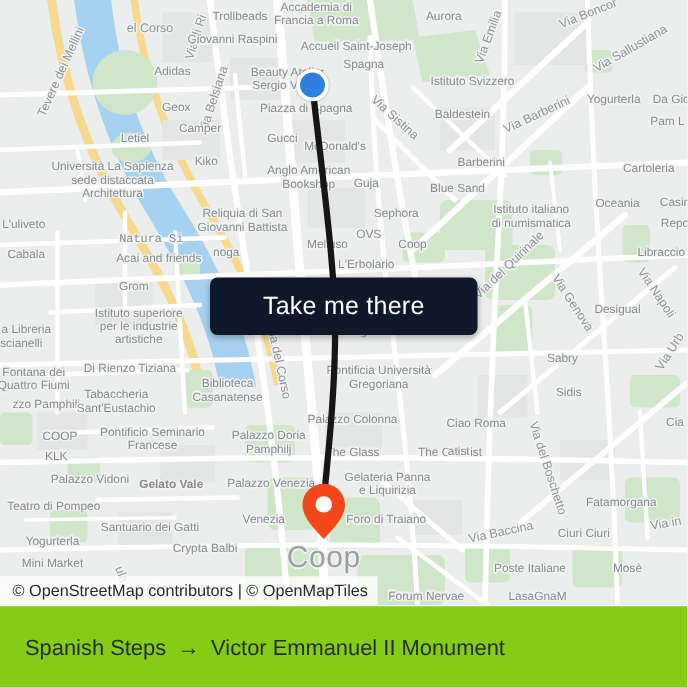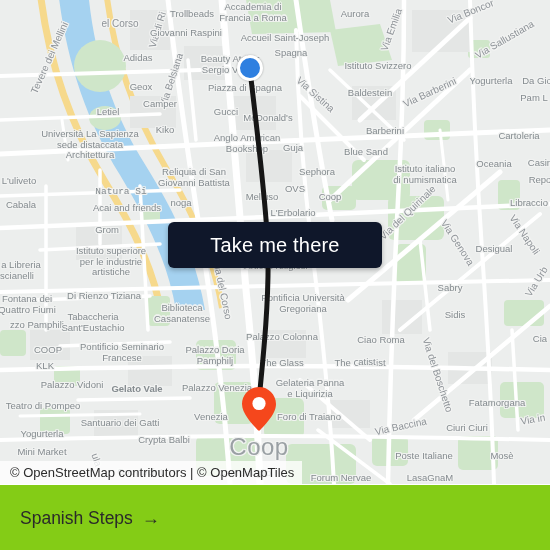--- a/index.html
+++ b/index.html
@@ -320,16 +320,17 @@
 
     <div id="attribution">
       <span>© OpenStreetMap contributors | © OpenMapTiles</span>
     </div>
   </div>
 
   <div id="footer">
     <div id="route-title">
       <span>Spanish Steps</span>
       <span id="arrow-icon">→</span>
+      <span>Victor Emmanuel II Monument</span>
     </div>
   </div>
 
 </div>
 
 </body></html>

